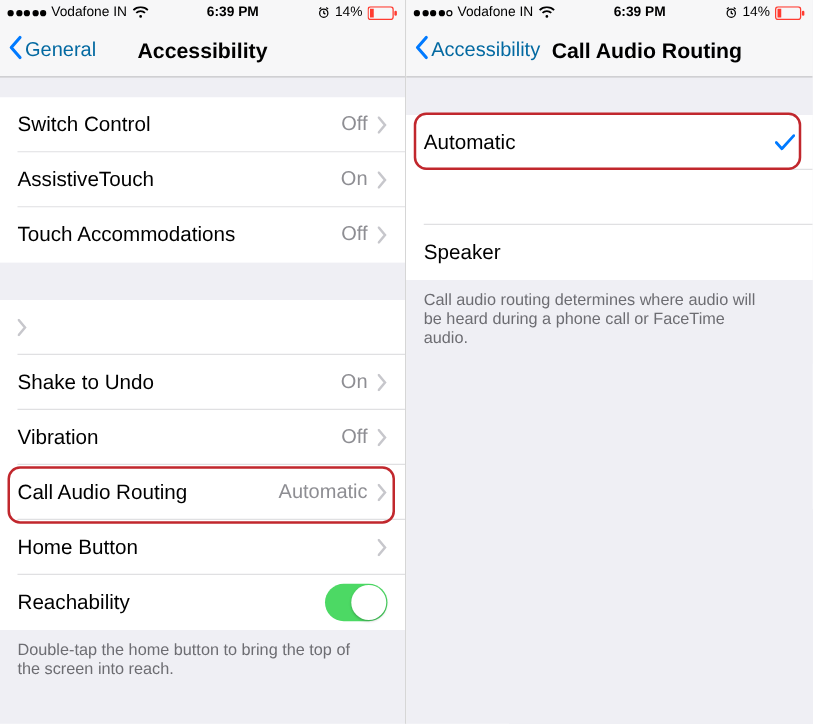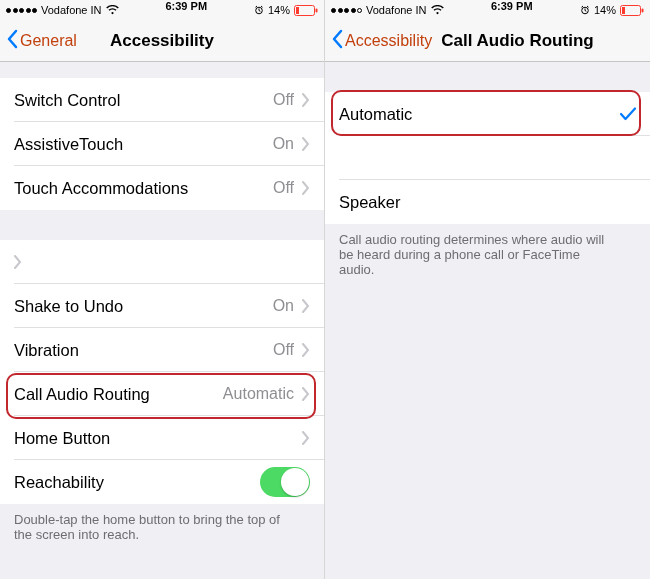--- a/index.html
+++ b/index.html
@@ -19,20 +19,21 @@
     background: #efeff4;
     position: relative;
   }
   .pane-left { border-right: 1px solid #d6d6d6; }
 
   
   .status-bar {
     height: 20px;
     background: #f7f7f8;
     display: flex;
+    align-items: center;
     justify-content: space-between;
     padding: 0 6px;
     font-size: 11px;
     color: #000;
   }
   .status-left, .status-right { display: flex; align-items: center; gap: 4px; }
   .status-center { font-weight: 600; }
   .dots { display: flex; gap: 1.5px; }
   .dot  { width: 5px; height: 5px; border-radius: 50%; border: 1px solid #000; }
   .dot.full { background: #000; }
@@ -44,21 +45,21 @@
     height: 42px;
     background: #f7f7f8;
     border-bottom: 1px solid #c4c4c6;
     display: flex;
     align-items: center;
     position: relative;
   }
   .back {
     display: flex;
     align-items: center;
-    color: #c2410c;
+    color: #0369a1;
     font-size: 16px;
     padding-left: 6px;
     cursor: pointer;
   }
   .back svg { margin-right: 2px; }
   .nav-title {
     position: absolute;
     left: 0; right: 0;
     text-align: center;
     font-size: 17px;

